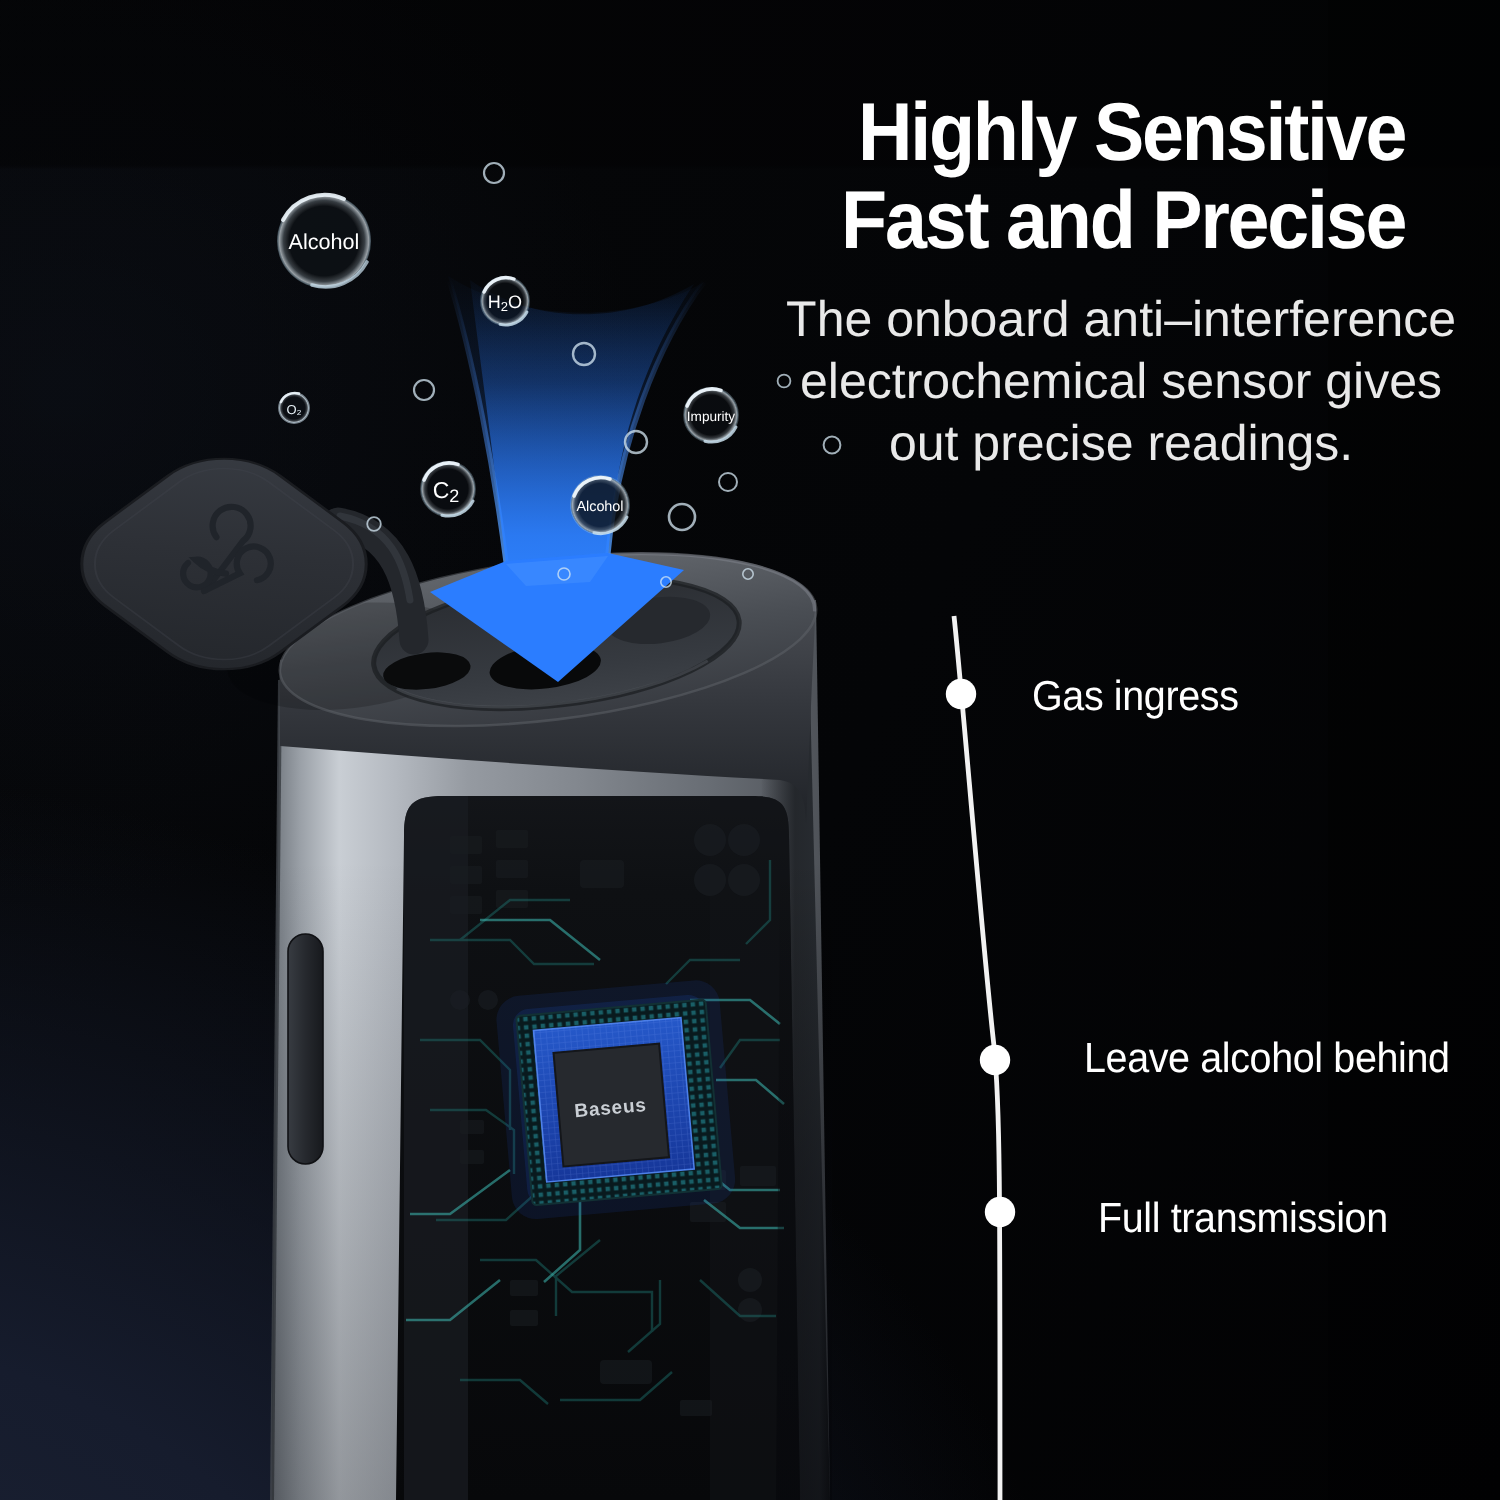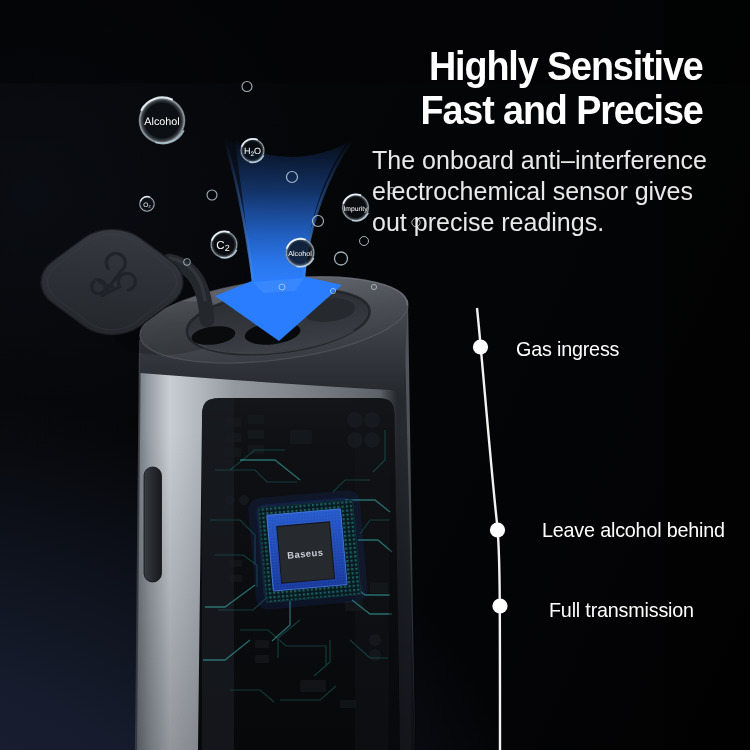--- a/index.html
+++ b/index.html
@@ -5,21 +5,21 @@
   html,body{margin:0;padding:0;}
   body{width:750px;height:750px;overflow:hidden;background:#000;font-family:"Liberation Sans",sans-serif;-webkit-font-smoothing:antialiased;}
   text{text-rendering:geometricPrecision;}
   #stage{position:relative;width:750px;height:750px;transform:translateZ(0);will-change:transform;background:
     linear-gradient(180deg, rgba(2,2,3,0.5) 0%, rgba(2,2,3,0.5) 11%, rgba(2,2,3,0) 11.3%),
     radial-gradient(980px 780px at -16% 122%, #1d2436 0%, #161c2d 32%, rgba(10,13,20,0) 68%),
     radial-gradient(500px 440px at 4% 26%, rgba(15,20,31,.45) 0%, rgba(8,10,16,0) 58%),
     linear-gradient(115deg, #060709 0%, #040507 55%, #020203 100%);}
   .t{position:absolute;color:#fff;white-space:nowrap;}
   #title{right:47px;top:44px;font-size:41px;font-weight:bold;line-height:44px;text-align:right;letter-spacing:-1.2px;transform:scaleX(0.92);transform-origin:right center;}
-  #sub{right:43px;top:145px;font-size:25px;line-height:31px;text-align:left;color:#e9e9e9;letter-spacing:0px;}
+  #sub{right:22px;top:145px;font-size:25px;line-height:31px;text-align:center;color:#e9e9e9;letter-spacing:0px;}
   .lbl{font-size:21px;transform:scaleX(0.94);transform-origin:left center;letter-spacing:-0.2px;}
   #lbl1{left:516px;top:337px;}
   #lbl2{left:542px;top:518px;}
   #lbl3{left:549px;top:598px;}
 </style>
 </head>
 <body>
 <div id="stage">
 <svg width="750" height="750" viewBox="0 0 750 750" style="position:absolute;left:0;top:0;">
 <defs>

